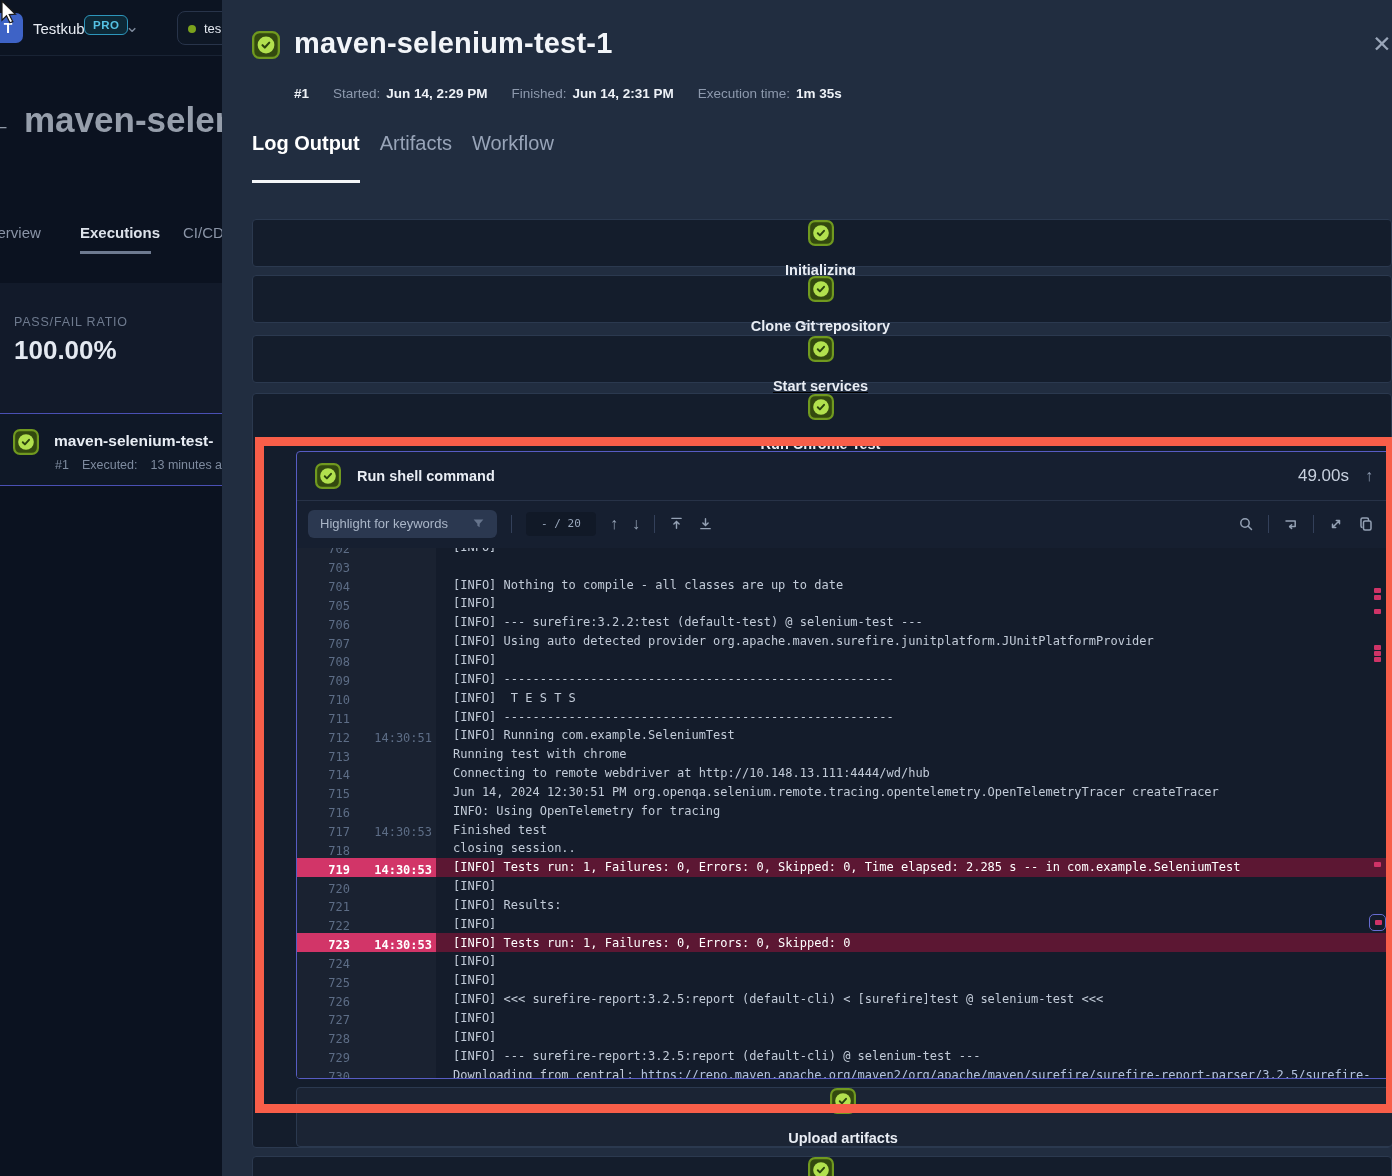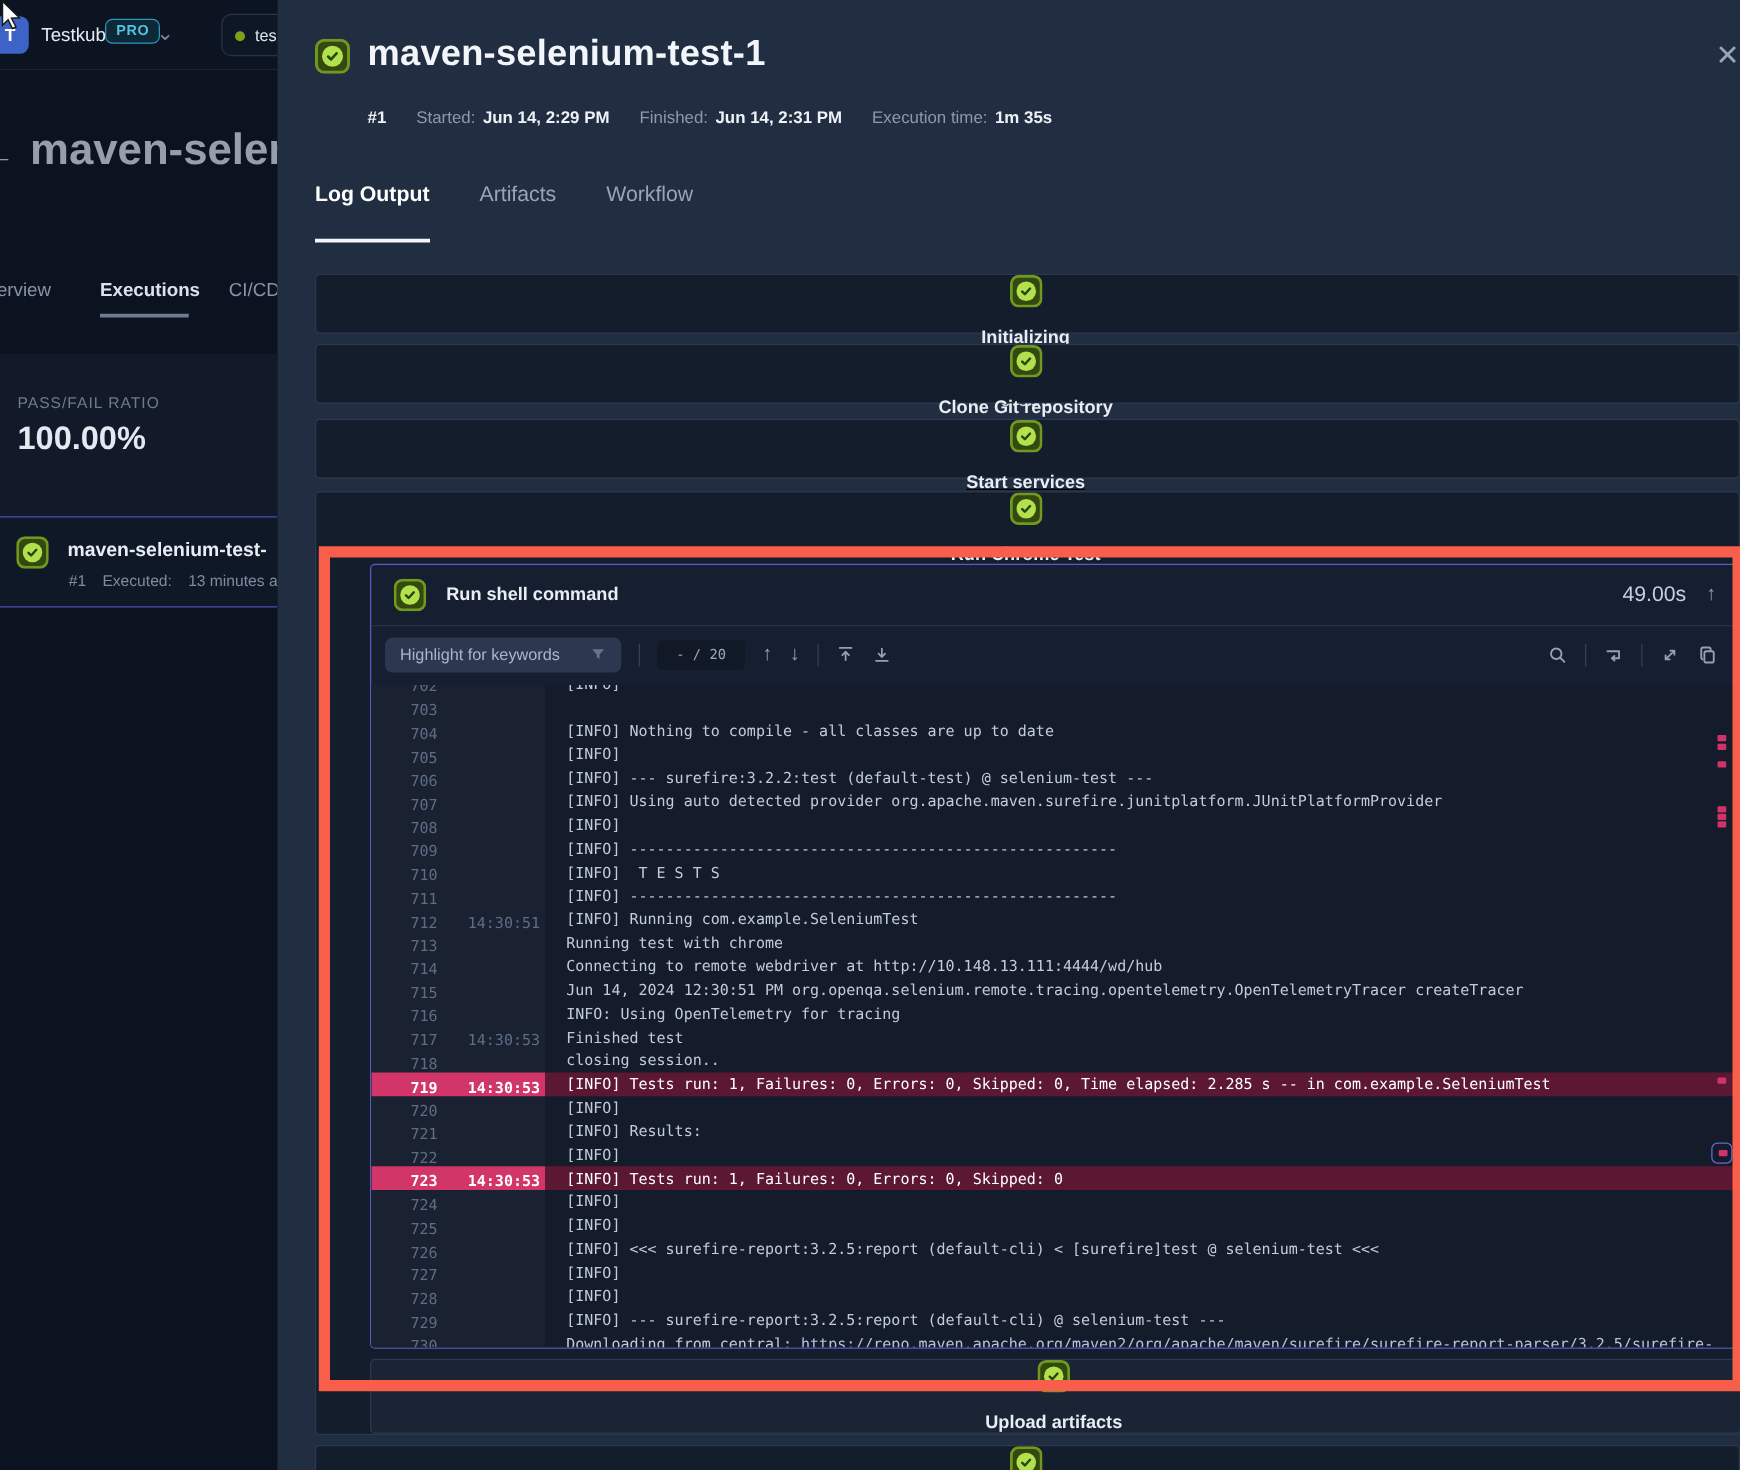--- a/index.html
+++ b/index.html
@@ -37,21 +37,21 @@
   .exec-sub { position:absolute; left:55px; top:44px; display:flex; gap:13px; font-size:12.5px; color:#7e8b9f; white-space:nowrap; }
   
   .drawer { position:absolute; left:222px; top:0; width:1170px; height:1176px; background:#212d40; overflow:hidden; }
   .d-head-icon { position:absolute; left:30px; top:31px; }
   .d-title { position:absolute; left:72px; top:27px; font-size:29px; font-weight:700; color:#f2f5f9; letter-spacing:.2px; }
   .d-close { position:absolute; left:1146px; top:30px; width:28px; height:28px; color:#9aa6b9; font-size:23px; font-weight:300;
              display:flex; align-items:center; justify-content:center; cursor:pointer; }
   .d-meta { position:absolute; left:72px; top:86px; display:flex; align-items:center; gap:24px; font-size:13.5px; color:#8d99ad; }
   .d-meta b { color:#eef2f7; font-weight:700; }
   .d-meta .grp { display:flex; gap:6px; }
-  .d-tabs { position:absolute; left:30px; top:146px; display:flex; gap:40px; font-size:17px; color:#98a4b8; }
+  .d-tabs { position:absolute; left:30px; top:132px; display:flex; gap:20px; font-size:20px; color:#98a4b8; }
   .d-tab { position:relative; padding-bottom:12px; }
   .d-tab.active { color:#ffffff; font-weight:700; }
   .d-tab.active::after { content:""; position:absolute; left:0; right:0; bottom:-16px; height:3px; background:#f4f6f9; }
   
   .card { position:absolute; left:30px; right:0; background:#141d2c; border:1px solid #2b394f; border-radius:4px; }
   .card-row { display:flex; align-items:center; height:47px; padding:0 19px 0 16px; gap:16px;flex-direction:column; }
   .step-label { font-size:14.5px; font-weight:600; color:#e9edf4; flex:0 0 auto; }
   .spacer { flex:1; }
   .res-badge { display:flex; align-items:center; gap:7px; border:1px solid #49576f; border-radius:13px; padding:3px 12px 3px 4px; }
   .res-count { width:19px; height:19px; border-radius:50%; background:#47566e; color:#f0f3f8; font-size:11px; font-weight:700;

